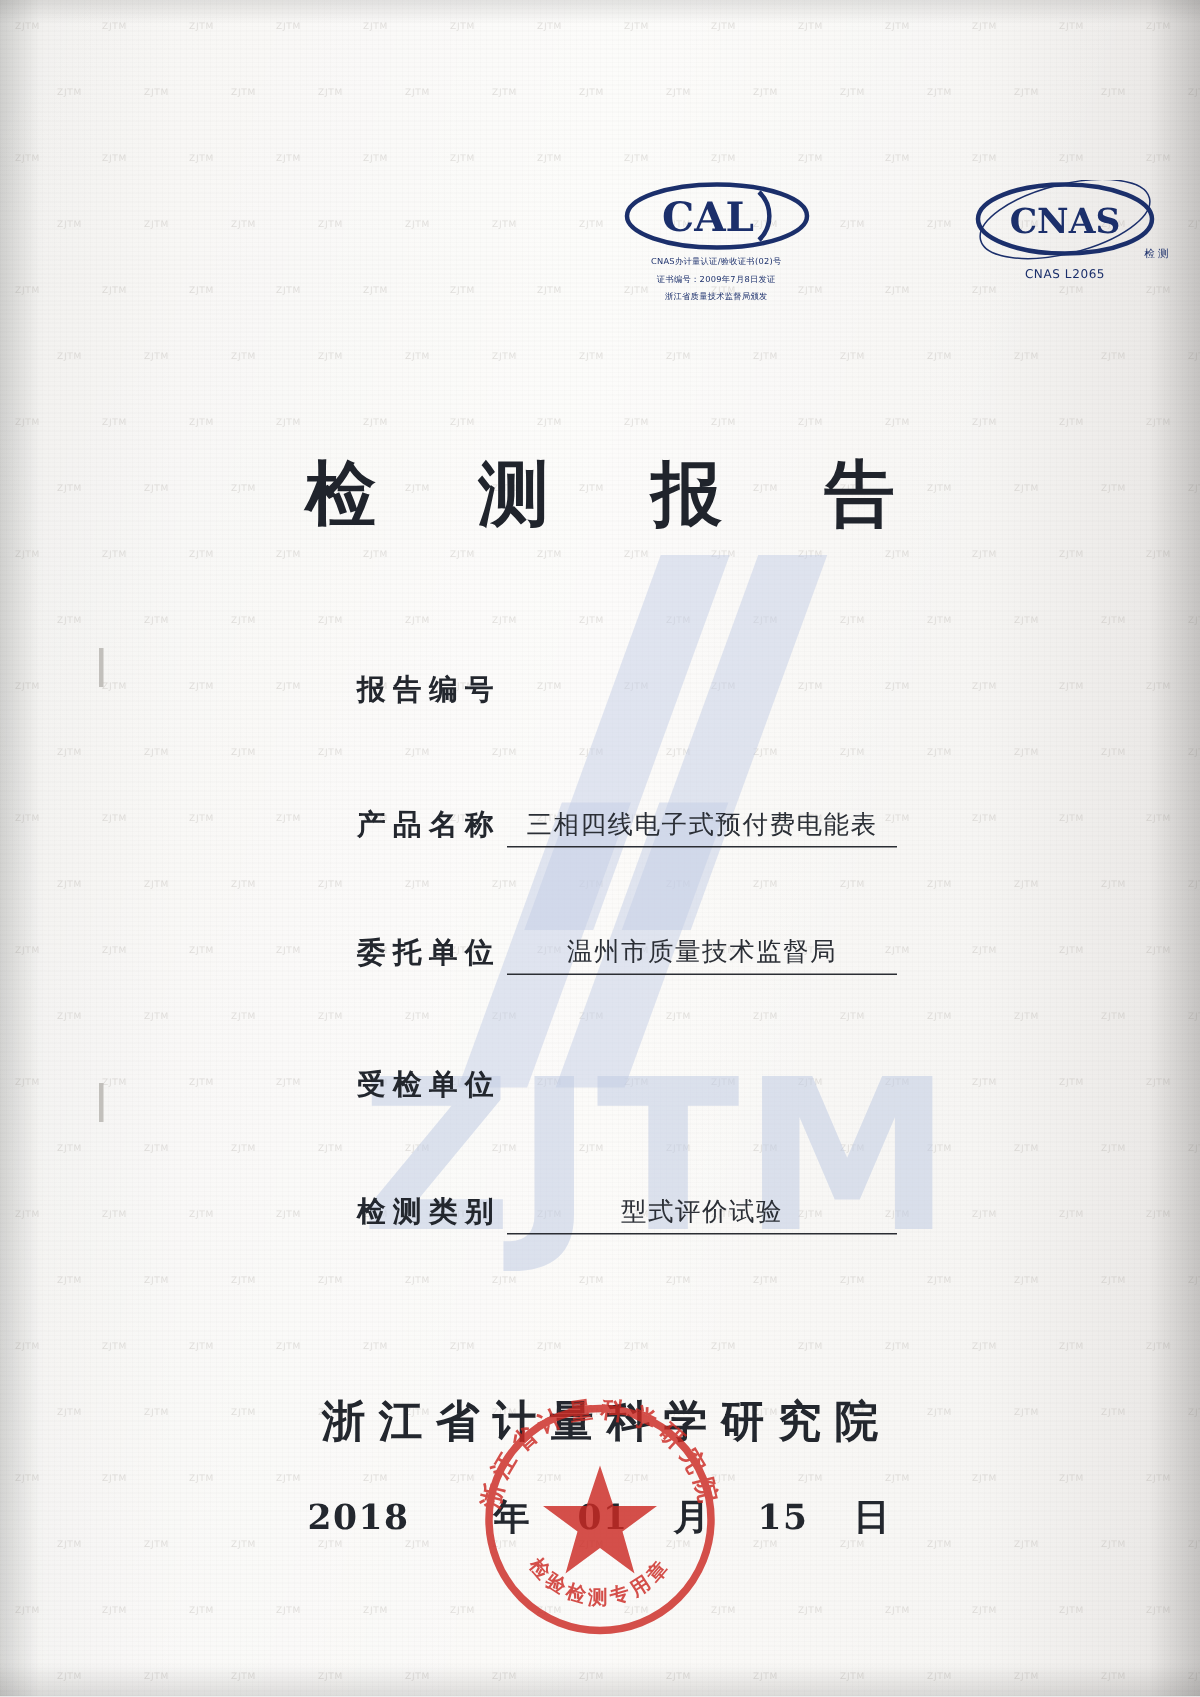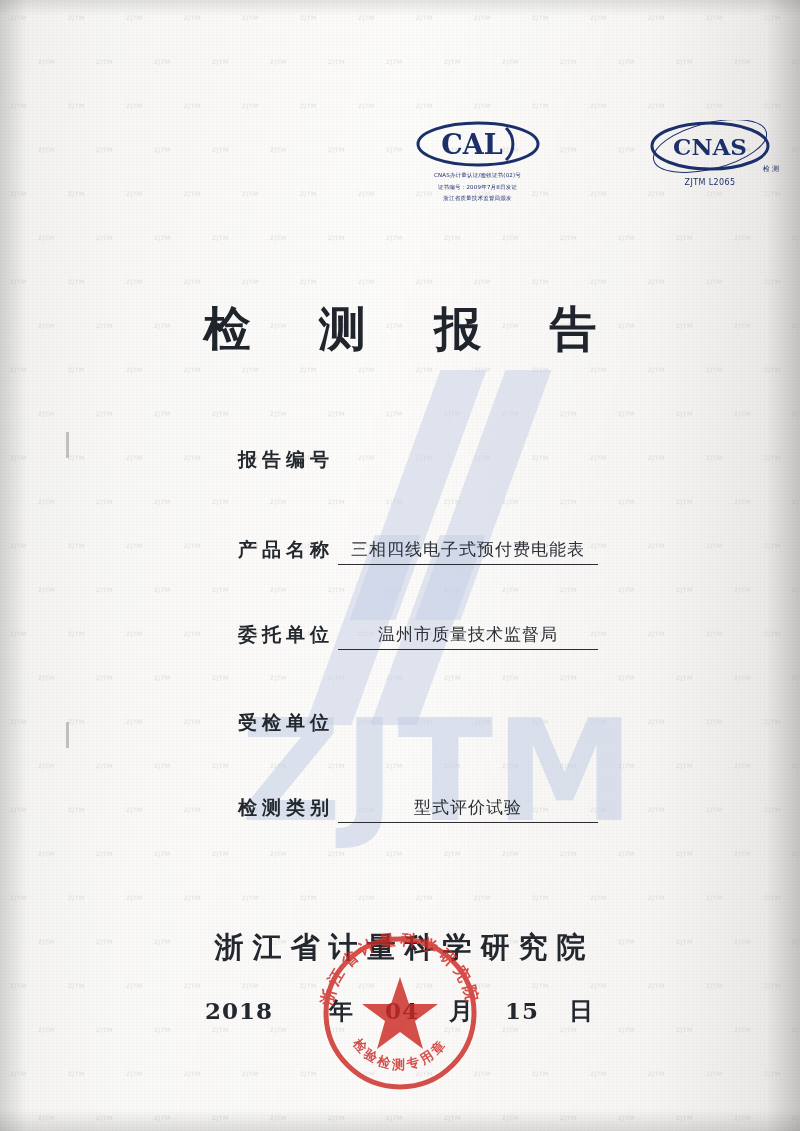--- a/index.html
+++ b/index.html
@@ -622,21 +622,21 @@
       <div class="logo-sub">浙江省质量技术监督局颁发</div>
     </div>
 
     <div class="logo logo-cnas">
       <svg class="mark-svg" width="128" height="56" viewBox="0 0 128 56">
         <ellipse cx="64" cy="26" rx="58" ry="23" fill="none" stroke="#1b2f6b" stroke-width="3"></ellipse>
         <ellipse cx="64" cy="26" rx="58" ry="23" fill="none" stroke="#1b2f6b" stroke-width="1" transform="rotate(-14 64 26)"></ellipse>
         <text x="64" y="35" text-anchor="middle" font-family="DejaVu Serif, serif" font-size="23" font-weight="bold" fill="#1b2f6b">CNAS</text>
       </svg>
       <div class="cnas-cn">检 测</div>
-      <div class="cnas-sub">ZJTM L2065</div>
+      <div class="cnas-sub">CNAS L2065</div>
     </div>
   </div>
 
   <div class="title">检 测 报 告</div>
 
   <div class="field row1">
     <div class="f-label">报告编号</div>
   </div>
 
   <div class="field row2">
@@ -664,21 +664,21 @@
     </div>
   </div>
 
   <div class="issuer">浙江省计量科学研究院</div>
 
   <div class="dateline">
     <span class="num">2018</span>
     <span class="gap"></span>
     <span>年</span>
     <span class="gap-sm"></span>
-    <span class="num">04</span>
+    <span class="num">01</span>
     <span class="gap-sm"></span>
     <span>月</span>
     <span class="gap-sm"></span>
     <span class="num">15</span>
     <span class="gap-sm"></span>
     <span>日</span>
   </div>
 
   <div class="stamp">
     <svg width="196" height="196" viewBox="0 0 196 196">

